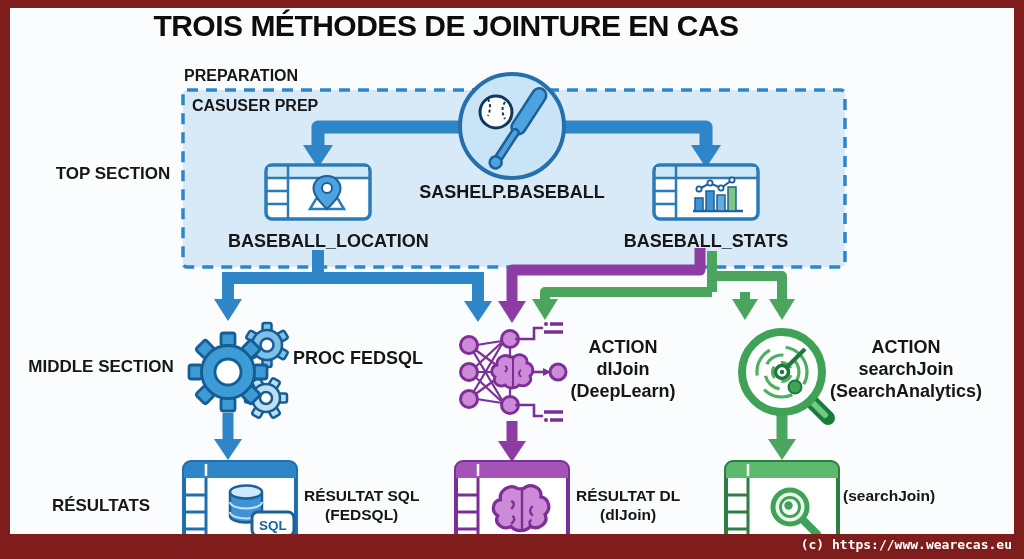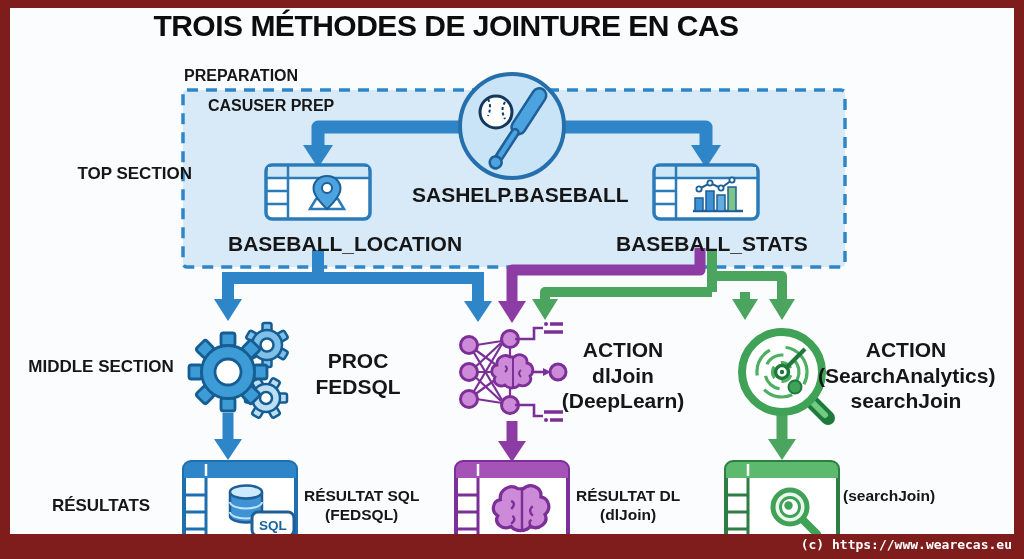--- a/index.html
+++ b/index.html
@@ -5,21 +5,21 @@
   html,body{margin:0;padding:0;background:#555;}
   #canvas{
     position:relative;width:1024px;height:559px;overflow:hidden;
     background:#fafcfe;
     font-family:"Liberation Sans", sans-serif;
   }
   .lbl{position:absolute;font-weight:700;color:#161616;line-height:1.22;z-index:20;text-align:center;}
   .center{text-align:center;}
   #title{left:0;top:8px;width:892px;text-align:center;font-size:30px;letter-spacing:-.5px;color:#0d0d0d;}
   .side-label{font-size:17px;}
-  .node-label{font-size:21px;}
+  .node-label{font-size:18px;}
   .small-cap{font-size:15.5px;}
   
   .frame{position:absolute;background:#7f1d1d;z-index:50;}
   #frame-top{left:0;top:0;width:1024px;height:8px;}
   #frame-left{left:0;top:0;width:10px;height:559px;}
   #frame-right{right:0;top:0;width:10px;height:559px;}
   #frame-bottom{left:0;bottom:0;width:1024px;height:25px;}
   #copyright{
     position:absolute;right:12px;top:3px;color:#ffffff;
     font-family:"DejaVu Sans Mono", monospace;font-weight:700;font-size:13px;
@@ -270,43 +270,43 @@
         <path d="M 12 12 L 27 27" stroke="#3fa257" stroke-width="8" stroke-linecap="round"></path>
         <circle r="17" fill="#eaf7ec" stroke="#3fa257" stroke-width="5"></circle>
         <circle r="9.5" fill="#ffffff" stroke="#3fa257" stroke-width="3"></circle>
         <circle cx="-1.5" cy="-1.5" r="4.2" fill="#3fa257"></circle>
       </g>
     </g>
   </svg>
 
   <div id="title" class="lbl">TROIS MÉTHODES DE JOINTURE EN CAS</div>
 
-  <div class="lbl side-label" style="left:10px;top:164px;width:182px;text-align:right;">TOP SECTION</div>
+  <div class="lbl side-label" style="left:22px;top:164px;width:182px;text-align:center;">TOP SECTION</div>
   <div class="lbl side-label" style="left:10px;top:357px;width:182px;text-align:center;">MIDDLE SECTION</div>
   <div class="lbl side-label" style="left:10px;top:496px;width:182px;text-align:center;">RÉSULTATS</div>
 
   <div class="lbl" style="left:184px;top:66px;font-size:16px;">PREPARATION</div>
-  <div class="lbl" style="left:208px;top:96px;font-size:16px;">CASUSER PREP</div>
+  <div class="lbl" style="left:192px;top:96px;font-size:16px;">CASUSER PREP</div>
 
   <div class="lbl node-label center" style="left:412px;top:182px;width:200px;">SASHELP.BASEBALL</div>
   <div class="lbl node-label center" style="left:228px;top:231px;width:180px;">BASEBALL_LOCATION</div>
   <div class="lbl node-label center" style="left:616px;top:231px;width:180px;">BASEBALL_STATS</div>
 
   <div class="lbl node-label center" style="left:292px;top:348px;width:132px;">
     <div>PROC FEDSQL</div>
   </div>
   <div class="lbl node-label center" style="left:558px;top:337px;width:130px;">
     <div>ACTION</div>
     <div>dlJoin</div>
     <div>(DeepLearn)</div>
   </div>
   <div class="lbl node-label center" style="left:818px;top:337px;width:176px;">
     <div>ACTION</div>
+    <div>searchJoin</div>
     <div>(SearchAnalytics)</div>
-    <div>searchJoin</div>
   </div>
 
   <div class="lbl small-cap" style="left:304px;top:487px;">
     <div>RÉSULTAT SQL</div>
     <div>(FEDSQL)</div>
   </div>
   <div class="lbl small-cap" style="left:576px;top:487px;">
     <div>RÉSULTAT DL</div>
     <div>(dlJoin)</div>
   </div>

